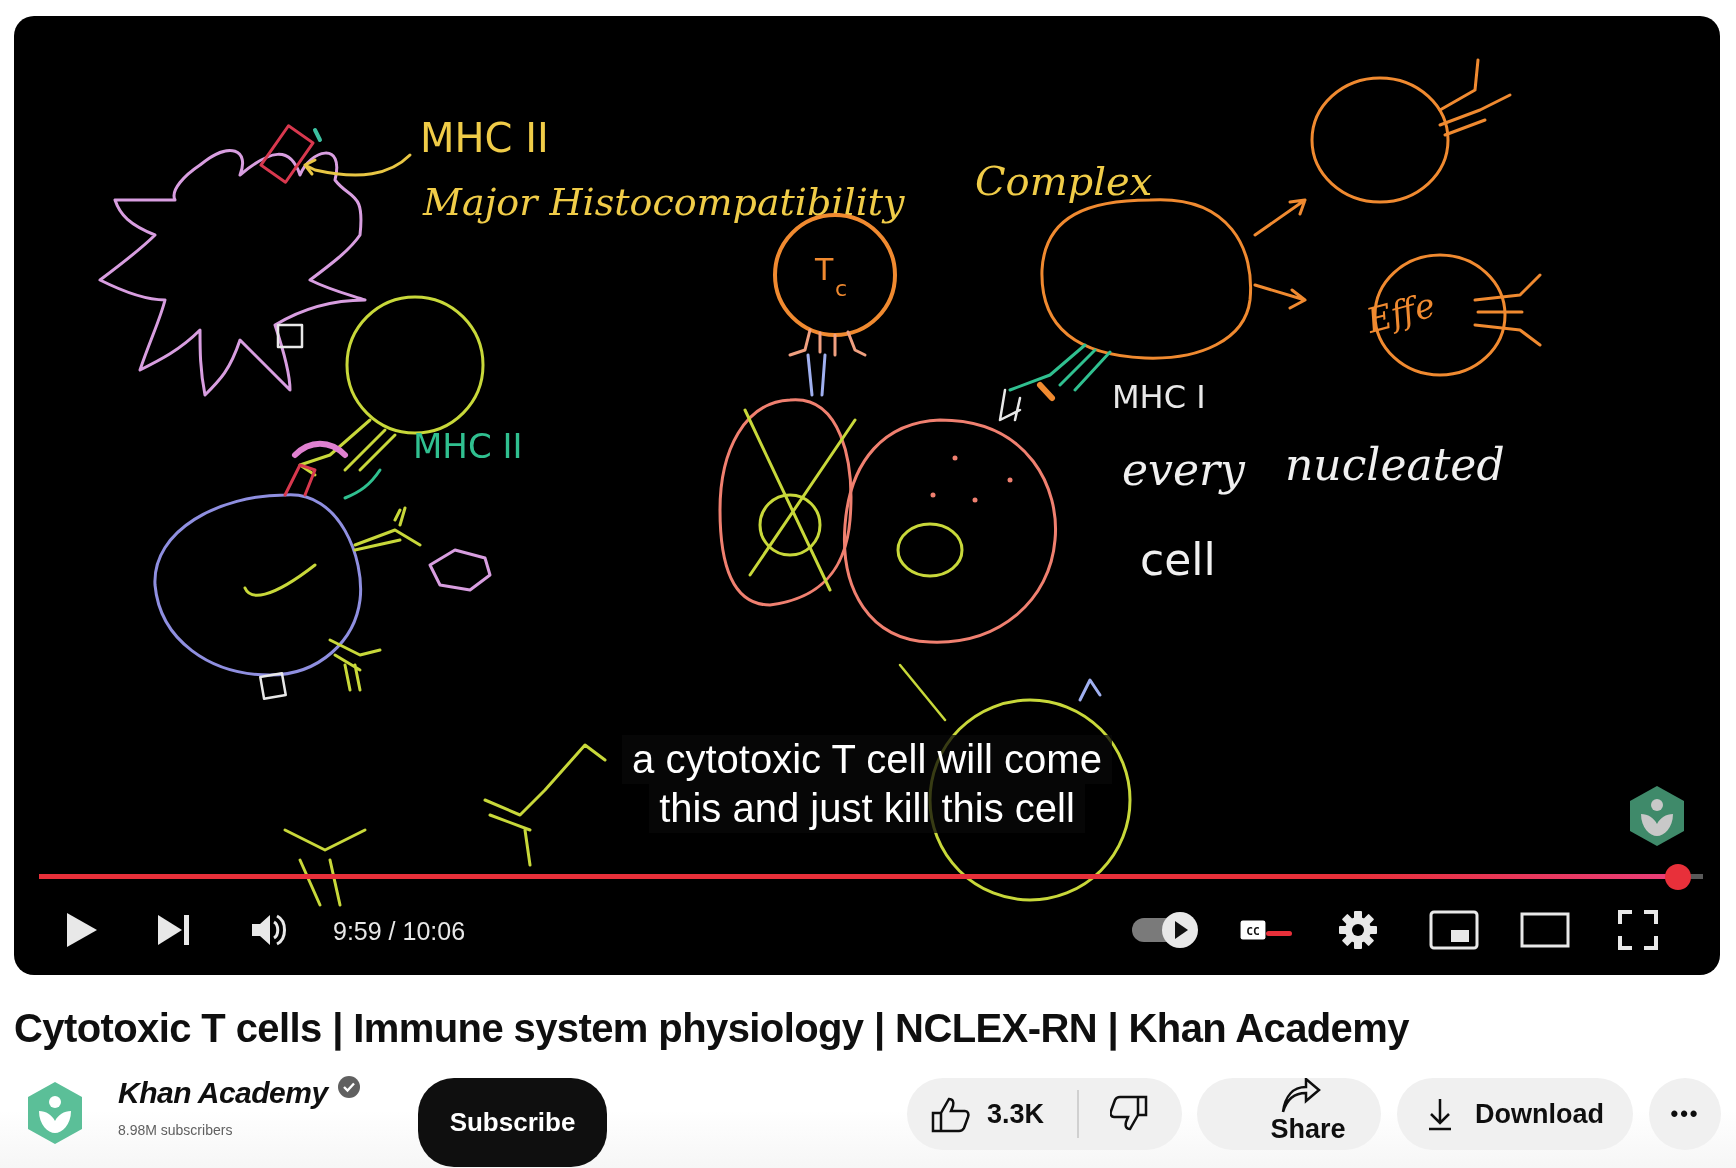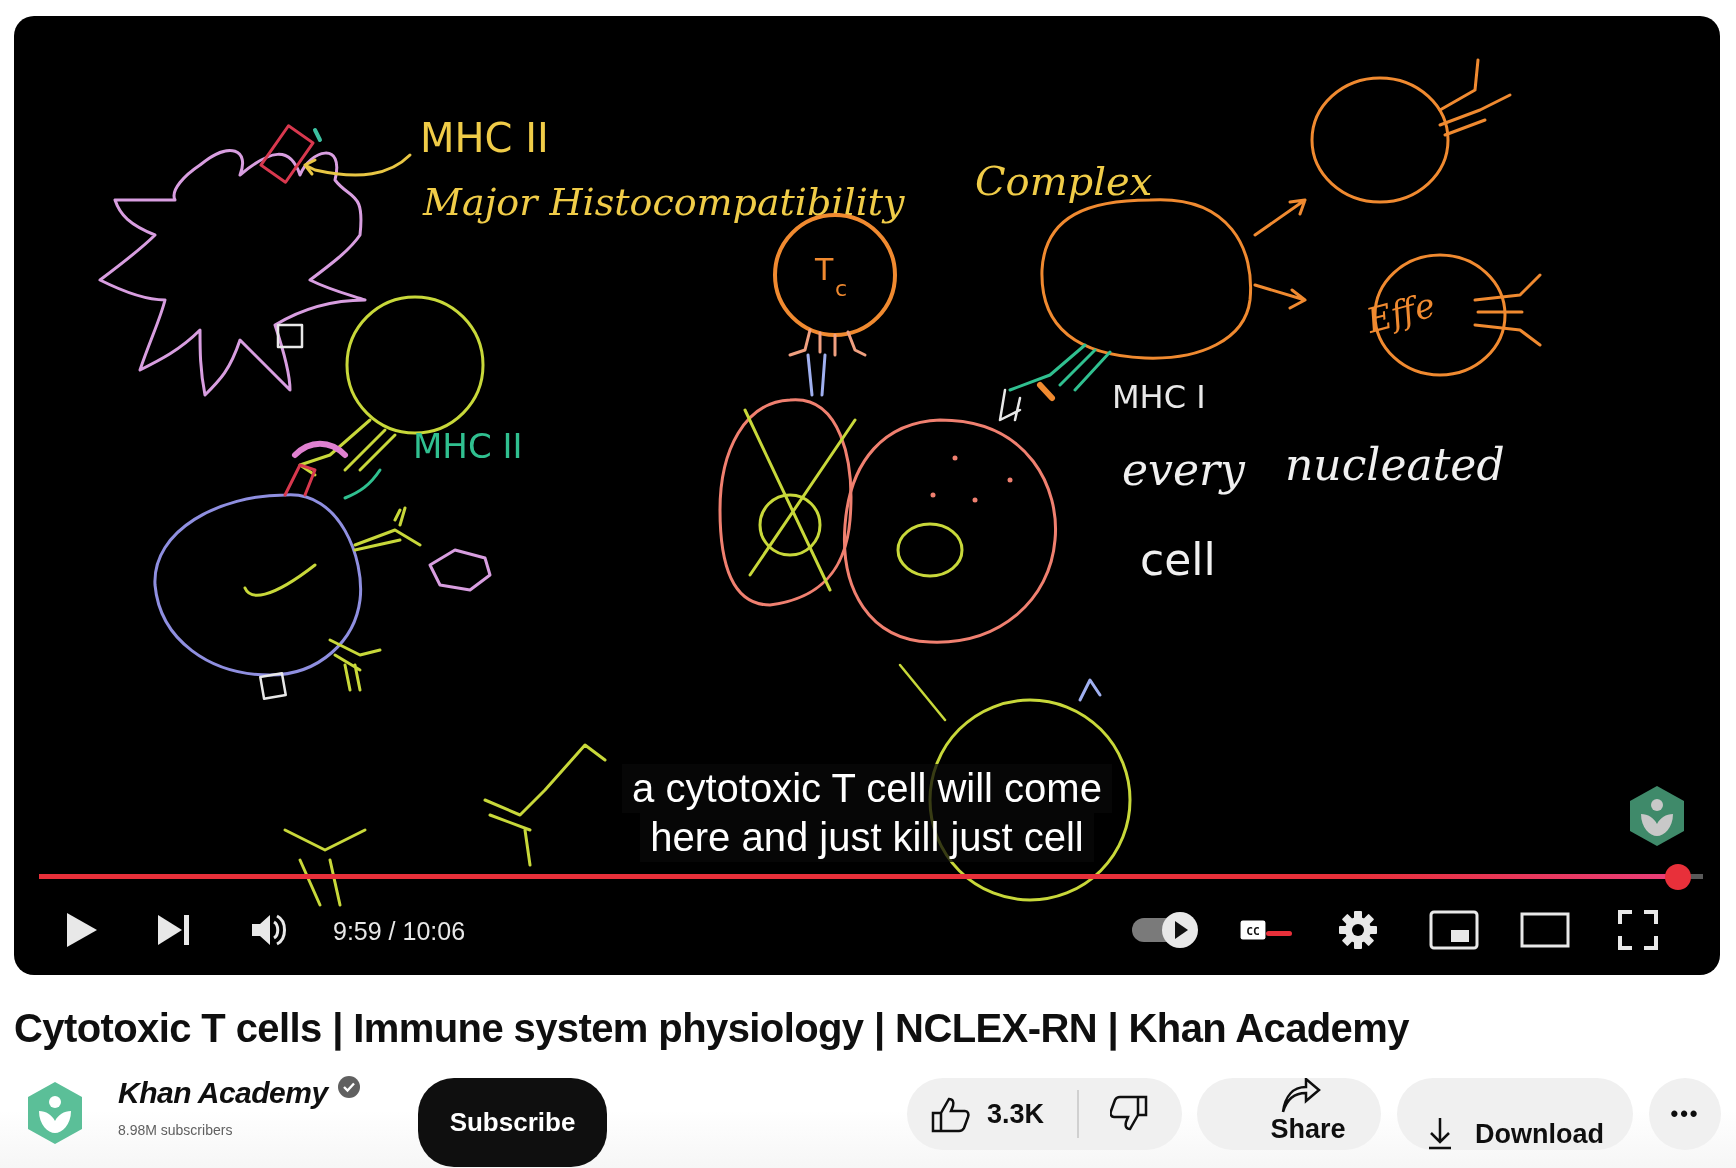--- a/index.html
+++ b/index.html
@@ -1,21 +1,21 @@
 <!DOCTYPE html>
 <html><head>
 <meta charset="utf-8">
 <style>
   * { box-sizing: border-box; margin: 0; padding: 0; }
   html, body { width: 1736px; height: 1168px; background: #ffffff; overflow: hidden; font-family: "Liberation Sans", "DejaVu Sans", sans-serif; }
   .page { position: relative; width: 1736px; height: 1168px; background: linear-gradient(#ffffff 0px, #ffffff 1110px, #f6f6f6 1168px); padding-left: 22px; }
   .player { position: absolute; left: 14px; top: 16px; width: 1706px; height: 959px; background: #000; border-radius: 20px; overflow: hidden; }
   .drawing { position: absolute; left: -14px; top: -16px; width: 1736px; height: 990px; }
   .drawing svg { width: 1736px; height: 990px; }
-  .caption { position: absolute; left: 0; width: 1706px; top: 719px; display: flex; flex-direction: column; align-items: center; margin-top: 29px; }
+  .caption { position: absolute; left: 0; width: 1706px; top: 719px; display: flex; flex-direction: column; align-items: center; }
   .caption-line { background: rgba(8,8,8,0.75); color: #fff; font-size: 40px; line-height: 49px; padding: 0 10px; font-family: "Liberation Sans", sans-serif; }
   .watermark { position: absolute; left: 1614px; top: 768px; width: 58px; height: 64px; }
   .progress { position: absolute; left: 25px; top: 858px; width: 1664px; height: 5px; background: rgba(255,255,255,0.35); }
   .progress-fill { position: absolute; left: 0; top: 0; height: 5px; background: linear-gradient(90deg, #e8303a 0%, #e8303a 80%, #ea3f7a 100%); }
   .scrubber { position: absolute; top: 848px; width: 26px; height: 26px; border-radius: 50%; background: #e8303a; }
   .controls { position: absolute; left: 0; top: 880px; width: 1729px; height: 70px; }
   .ctrl { position: absolute; top: 10px; height: 48px; display: flex; align-items: center; justify-content: center; cursor: pointer; }
   .time { position: absolute; left: 319px; top: 20px; color: #e8e8e8; font-size: 25px; line-height: 30px; }
   .title { position: absolute; left: 14px; top: 1006px; font-size: 40px; font-weight: bold; color: #0f0f0f; letter-spacing: -0.6px; white-space: nowrap; }
   .channel-logo { position: absolute; left: 27px; top: 1081px; width: 56px; height: 64px; }
@@ -99,21 +99,21 @@
         <ellipse cx="1030" cy="800" rx="100" ry="100" stroke="#c8d83a" stroke-width="3"></ellipse>
         <path d="M900 665 L945 720" stroke="#c8d83a" stroke-width="2.5"></path>
         <path d="M1080 700 L1090 680 L1100 695" stroke="#a0b0f0" stroke-width="3"></path>
         <path d="M285 830 L325 850 L365 830 M300 860 L320 905 M330 860 L340 905" stroke="#c8d83a" stroke-width="3"></path>
         <path d="M485 800 L520 815 L545 790 L585 745 L605 760 M490 815 L530 830 M525 830 L530 865" stroke="#c8d83a" stroke-width="3"></path>
       </svg>
     </div>
 
     <div class="caption">
       <div class="caption-line">a cytotoxic T cell will come</div>
-      <div class="caption-line">here and just kill just cell</div>
+      <div class="caption-line">this and just kill this cell</div>
     </div>
 
     <div class="watermark">
       <svg viewBox="0 0 58 64" width="58" height="64">
         <polygon points="29,2 56,17 56,47 29,62 2,47 2,17" fill="#3f8a6a"></polygon>
         <circle cx="29" cy="21" r="6" fill="#c8c8c8"></circle>
         <path d="M13 30 C13 44 22 52 29 52 C36 52 45 44 45 30 C38 30 32 34 29 40 C26 34 20 30 13 30 Z" fill="#c8c8c8"></path>
       </svg>
     </div>
 
@@ -229,21 +229,21 @@
     </div>
   </div>
 
   <div class="pill" style="left: 1197px; width: 184px; padding-left: 24px; flex-direction: column;">
     <svg width="40" height="36" viewBox="0 0 40 36">
         <path d="M2 34 C6 20 14 15 25 15 V23 L38 12 L25 1 V9 C12 9 4 18 2 34 Z" stroke="#0f0f0f" stroke-width="2.5" fill="none"></path>
       </svg>
     <span class="lbl" style="margin-left:14px;">Share</span>
   </div>
 
-  <div class="pill" style="left: 1397px; width: 236px; padding-left: 30px; align-items: flex-end;">
+  <div class="pill" style="left: 1397px; width: 236px; padding-left: 30px;">
     <svg width="26" height="34" viewBox="0 0 26 34">
         <path d="M13 2 V26 M4 17 L13 26 L22 17 M2 32 H24" stroke="#0f0f0f" stroke-width="2.5" fill="none"></path>
       </svg>
     <span class="lbl" style="margin-left:22px;">Download</span>
   </div>
 
   <div class="pill" style="left: 1649px; width: 72px; justify-content: center;">
     <span class="lbl" style="font-size:22px;letter-spacing:2px;">•••</span>
   </div>
 

